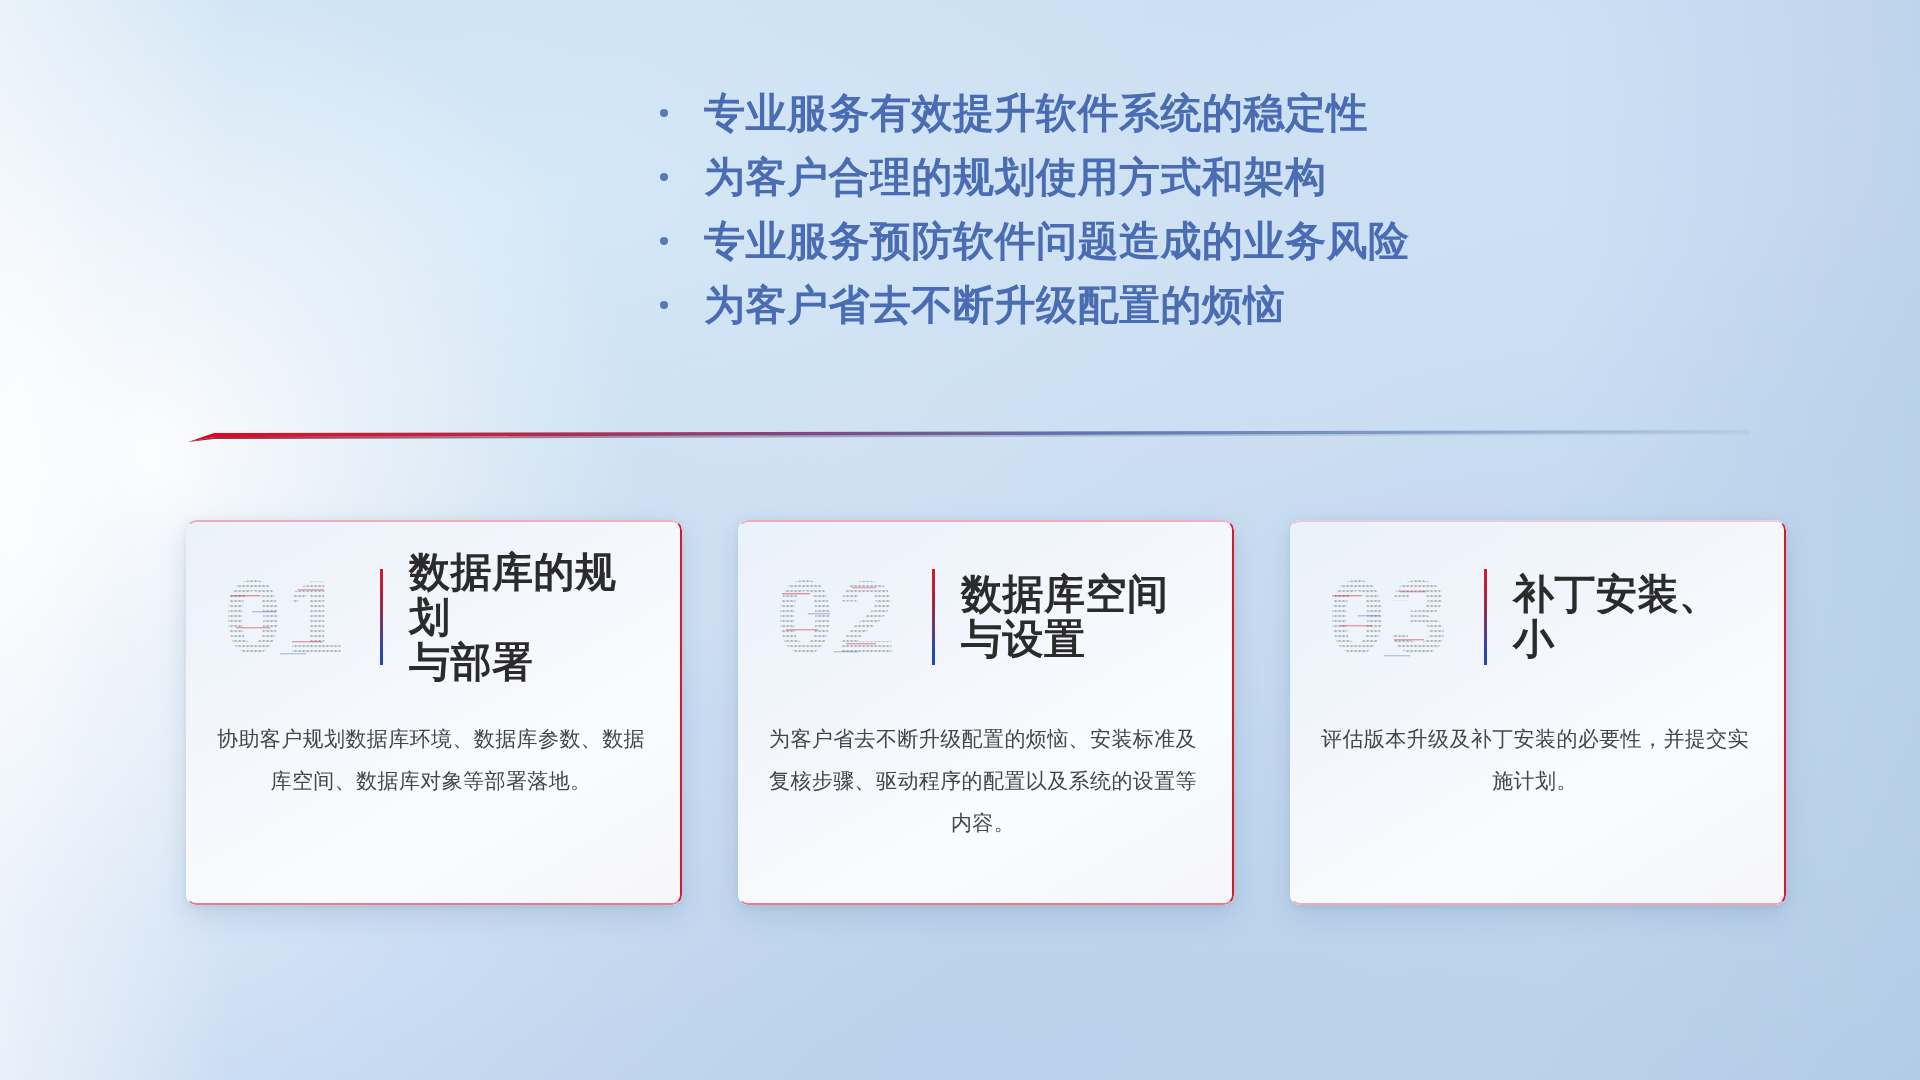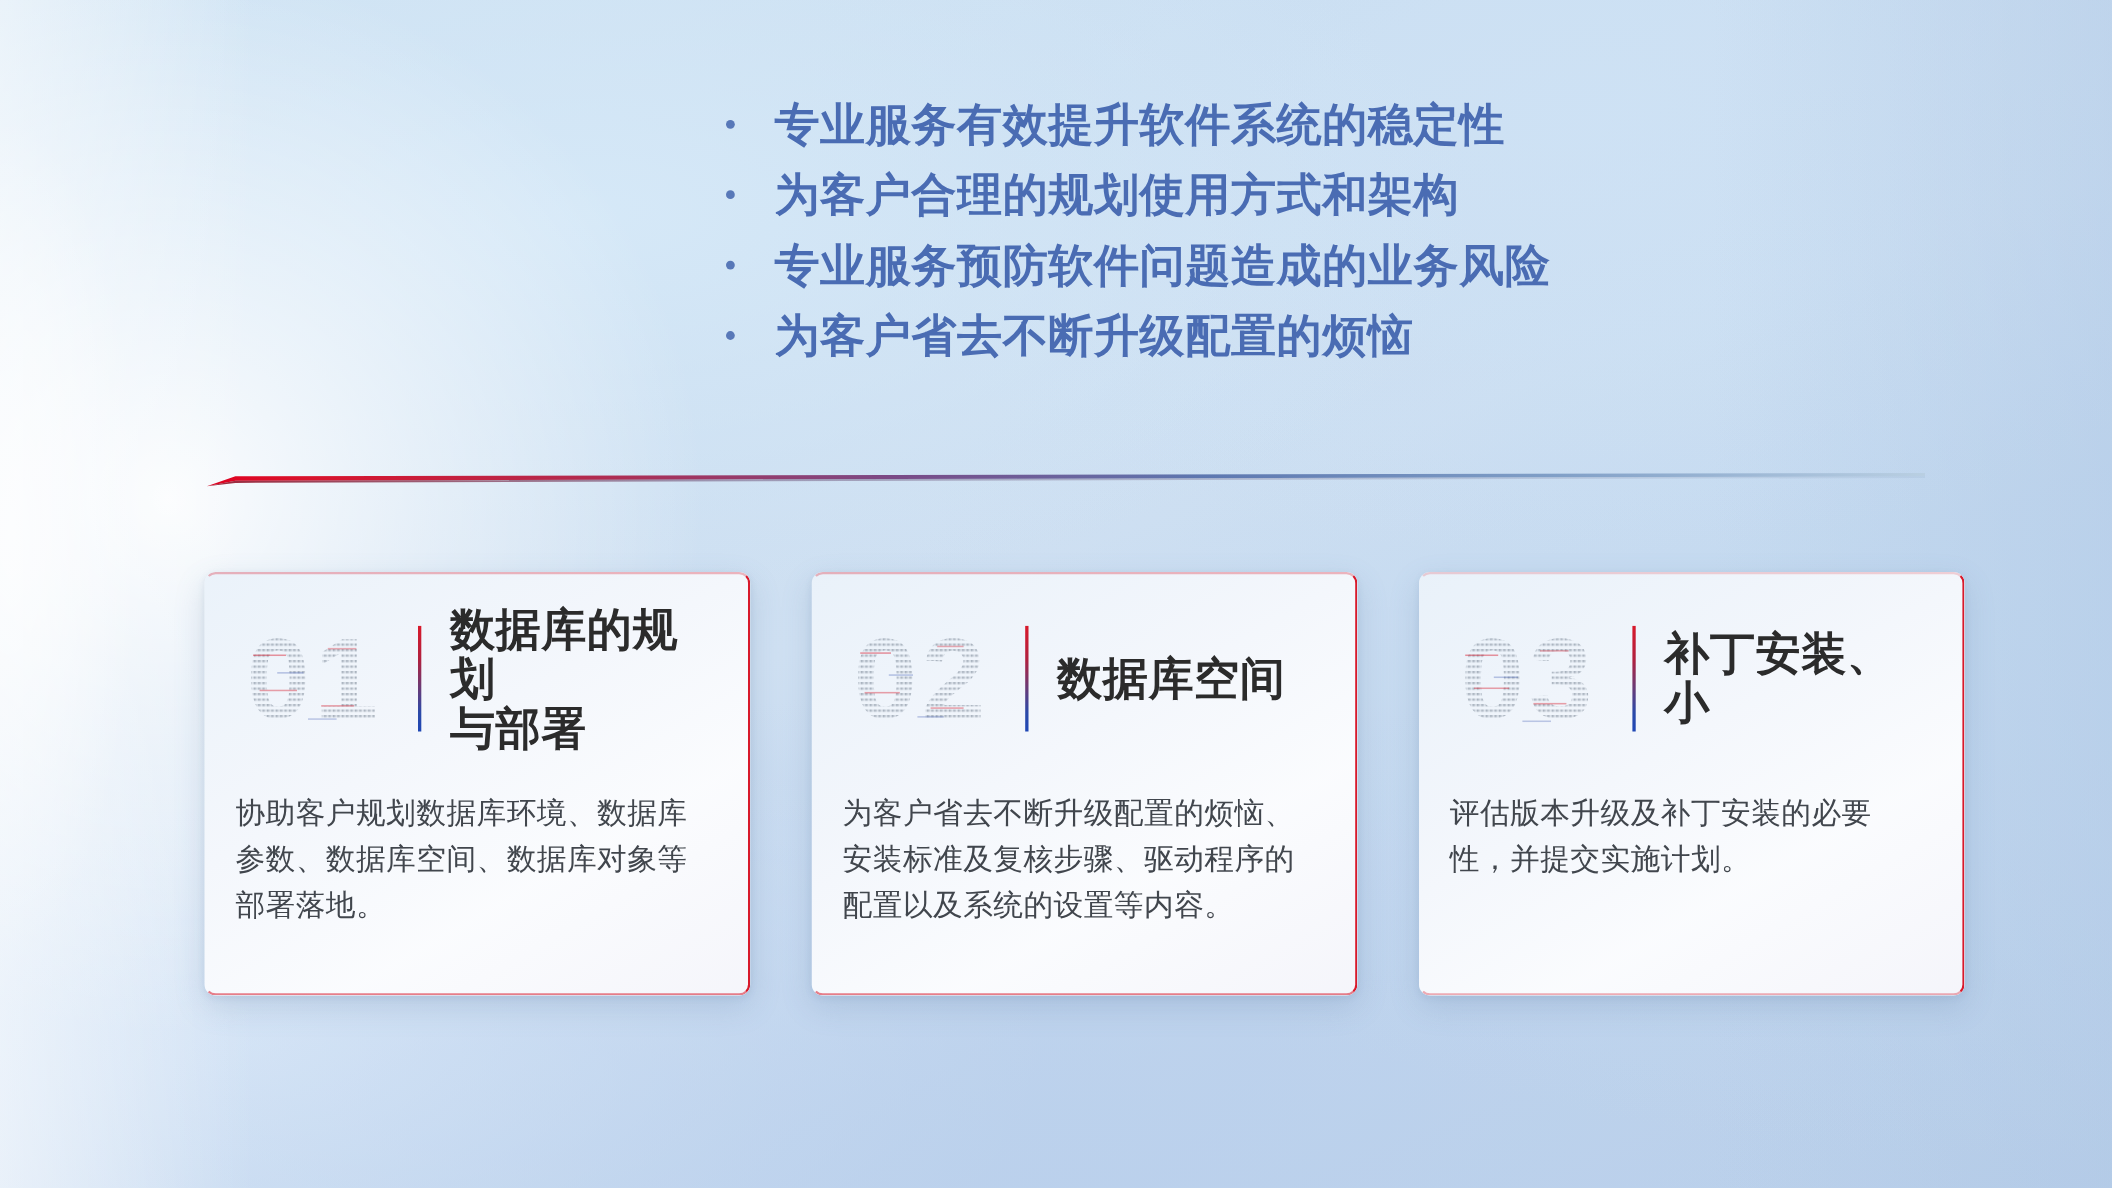--- a/index.html
+++ b/index.html
@@ -101,22 +101,22 @@
   .vbar {
     width:3px; height:96px; flex:none; margin:0 26px 0 10px;
     background:linear-gradient(180deg,#d8192b 0%, #b0213f 32%, #6b3a75 58%, #2b49a8 82%, #1f47b5 100%);
   }
   .card-title {
     font-size:41px; line-height:45px;
     color:#2b2b2b; font-weight:600; letter-spacing:0.5px;
   }
   .card-body {
     padding:48px 34px 0 28px;
-    font-size:27px; line-height:42px;
-    color:#41464d; letter-spacing:0.4px;
+    font-size:21px; line-height:42px;
+    color:#41464d; letter-spacing:0.4px;text-align:center;
   }
 </style>
 </head>
 <body>
 
 <div id="slide">
 
   <div id="bullets">
     <div class="bullet-row">
       <span class="bullet-dot"></span>
@@ -216,20 +216,21 @@
             <rect x="12" y="64" width="32" height="1.4" fill="#d8192b" opacity="0.40"></rect>
             <rect x="78" y="22" width="24" height="1.4" fill="#d8192b" opacity="0.35"></rect>
             <rect x="72" y="78" width="30" height="1.4" fill="#d8192b" opacity="0.40"></rect>
             <rect x="34" y="48" width="22" height="1.4" fill="#2b49a8" opacity="0.30"></rect>
             <rect x="60" y="86" width="24" height="1.4" fill="#2b49a8" opacity="0.28"></rect>
           </svg>
         </div>
         <div class="vbar"></div>
         <div class="card-title">
           <div>数据库空间</div>
+          <div>与设置</div>
         </div>
       </div>
       <div class="card-body">为客户省去不断升级配置的烦恼、安装标准及复核步骤、驱动程序的配置以及系统的设置等内容。</div>
     </div>
 
     <div class="card">
       <div class="card-edge soft"></div>
       <div class="card-head">
         <div class="ghost-num">
           <svg width="140" height="104" viewBox="0 0 140 104">

